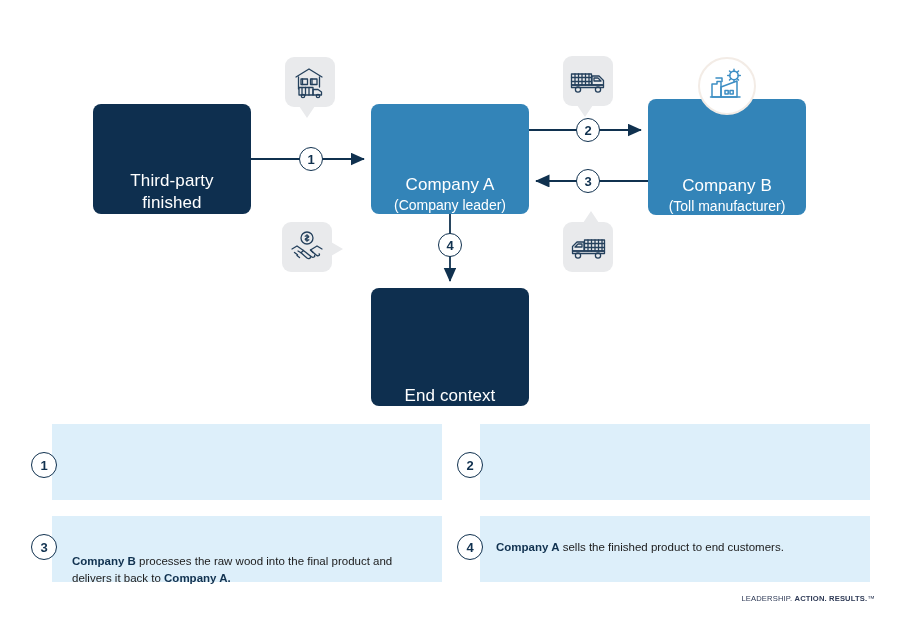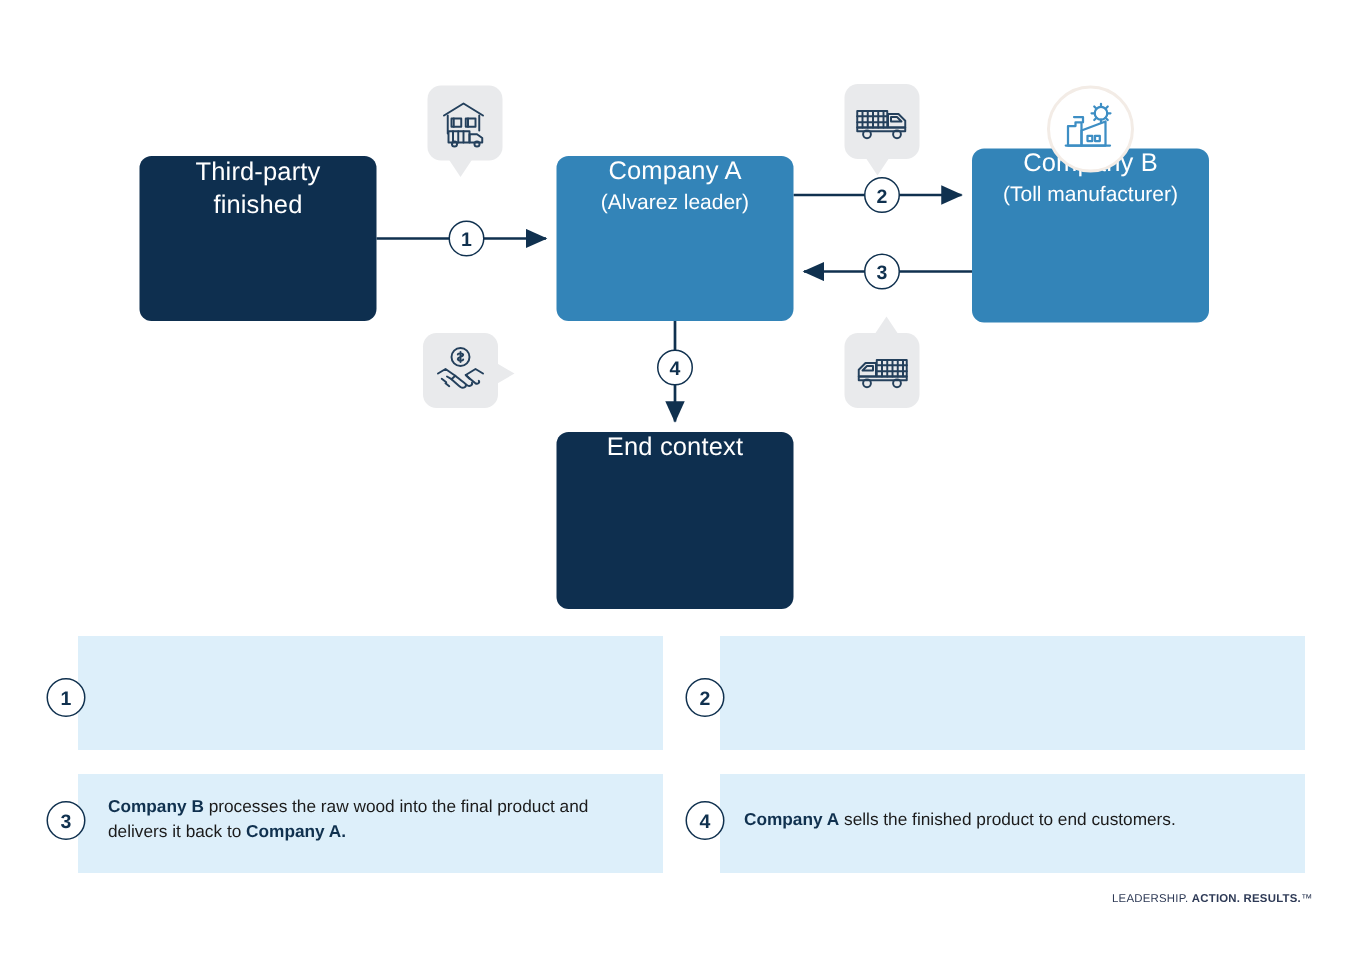--- a/index.html
+++ b/index.html
@@ -23,21 +23,21 @@
     height: 637px;
   }
 
   
   .proc-box {
     position: absolute;
     border-radius: 8px;
     display: flex;
     flex-direction: column;
     align-items: center;
-    justify-content: flex-start;
+    justify-content: flex-end;
     text-align: center;
     color: #ffffff;
     line-height: 1.18;
   }
   .proc-box .main-label {
     font-size: 17px;
     font-weight: 400;
     letter-spacing: 0.1px;
   }
   .proc-box .sub-label {
@@ -167,21 +167,21 @@
 
   .legend-text {
     position: absolute;
     font-size: 11.5px;
     line-height: 1.45;
     color: #1b1b1b;
   }
   .legend-text b { color: #10314f; font-weight: 700; }
   #legend-text-1 { left: 72px;  top: 457px; width: 360px; }
   #legend-text-2 { left: 496px; top: 431px; width: 356px; }
-  #legend-text-3 { left: 72px;  top: 530px; width: 360px; }
+  #legend-text-3 { left: 72px;  top: 553px; width: 360px; }
   #legend-text-4 { left: 496px; top: 539px; width: 356px; }
 
   
   #brand-logo {
     position: absolute;
     left: 700px; top: 592px;
     width: 175px;
     text-align: right;
   }
   #brand-name {
@@ -231,21 +231,21 @@
 
   <div class="proc-box box-dark" id="box-supplier">
     <div class="main-label">
       <span>Third-party</span><br>
       <span>finished</span>
     </div>
   </div>
 
   <div class="proc-box box-blue" id="box-company-a">
     <div class="main-label">Company A</div>
-    <div class="sub-label">(Alvarez leader)</div>
+    <div class="sub-label">(Company leader)</div>
   </div>
 
   <div class="proc-box box-blue" id="box-company-b">
     <div class="main-label">Company B</div>
     <div class="sub-label">(Toll manufacturer)</div>
   </div>
 
   <div class="proc-box box-dark" id="box-end-customer">
     <div class="main-label">End context</div>
   </div>

